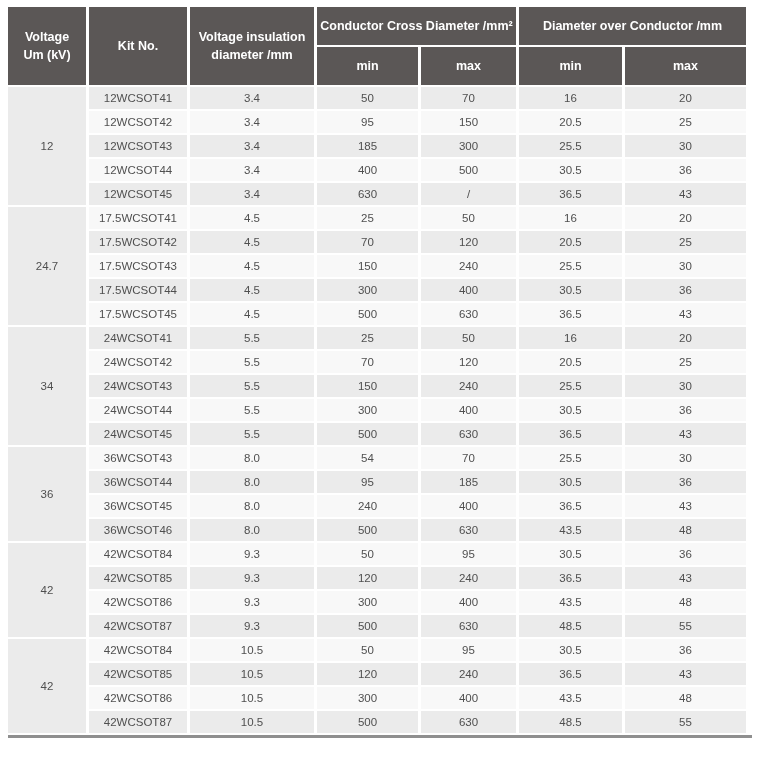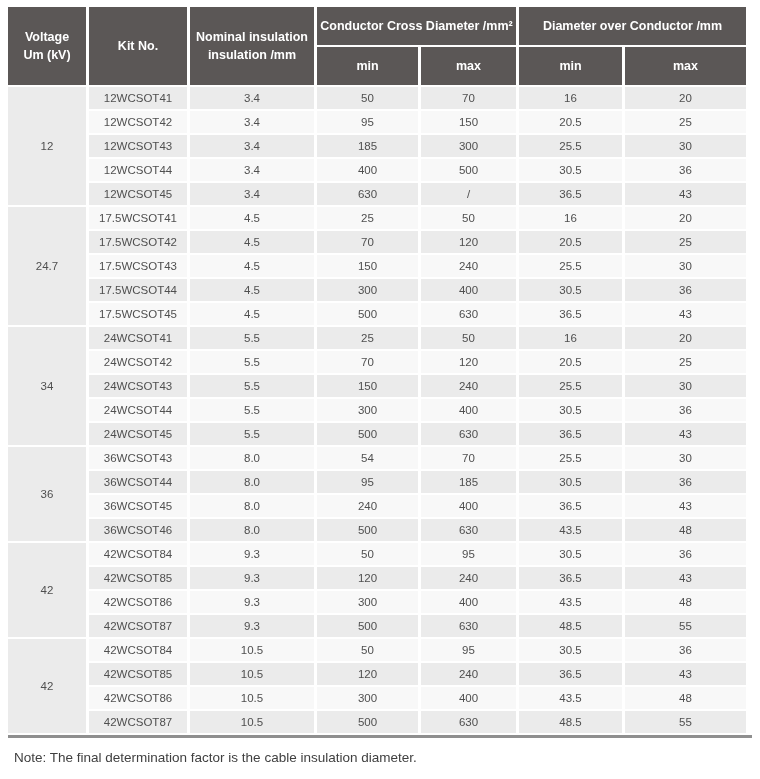--- a/index.html
+++ b/index.html
@@ -78,22 +78,22 @@
         <col style="width:121px">
       </colgroup>
       <thead>
         <tr>
           <th rowspan="2">
             <span class="hdr-line">Voltage</span>
             <span class="hdr-line">Um (kV)</span>
           </th>
           <th rowspan="2">Kit No.</th>
           <th rowspan="2">
-            <span class="hdr-line">Nominal insulation</span>
-            <span class="hdr-line">insulation /mm</span>
+            <span class="hdr-line">Voltage insulation</span>
+            <span class="hdr-line">diameter /mm</span>
           </th>
           <th colspan="2">Conductor Cross Diameter /mm²</th>
           <th colspan="2">Diameter over Conductor /mm</th>
         </tr>
         <tr>
           <th>min</th>
           <th>max</th>
           <th>min</th>
           <th>max</th>
         </tr>
@@ -317,14 +317,13 @@
             <td>42WCSOT87</td>
             <td>10.5</td>
             <td>500</td>
             <td>630</td>
             <td>48.5</td>
             <td>55</td>
           </tr>
         </tbody>
     </table>
   </div>
-  <p class="note">Note: The final determination factor is the cable insulation diameter.</p>
 </div>
 
 </body></html>

